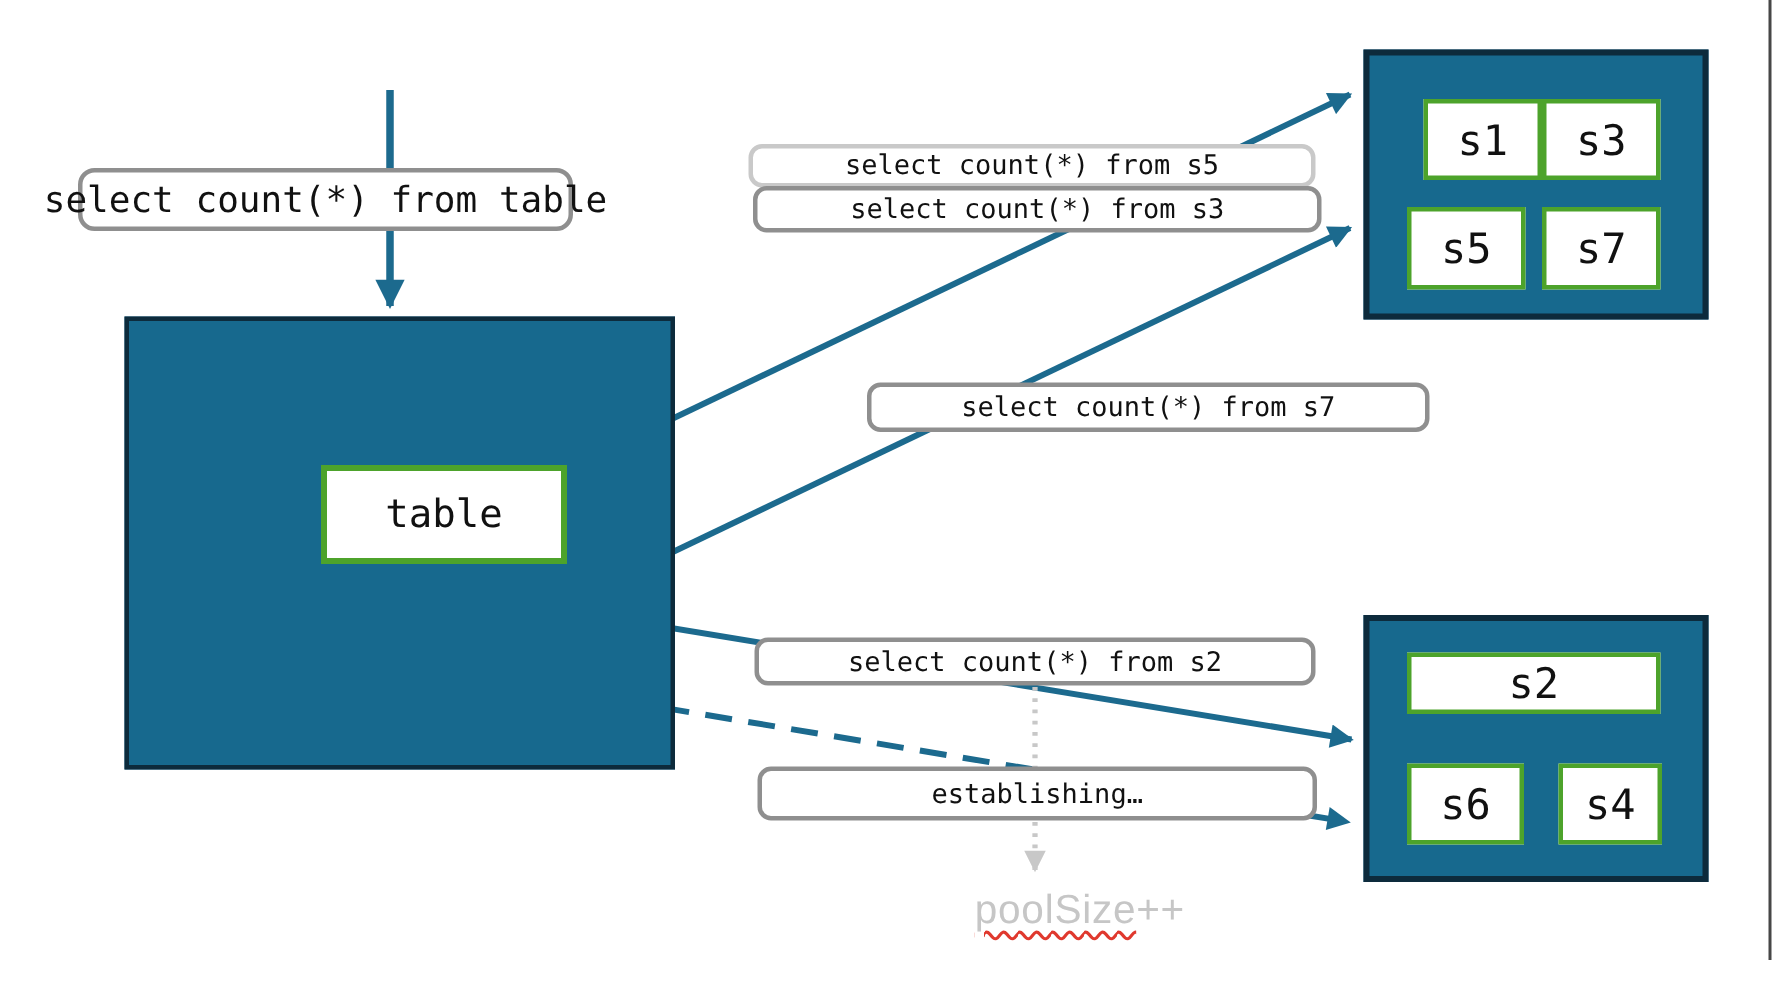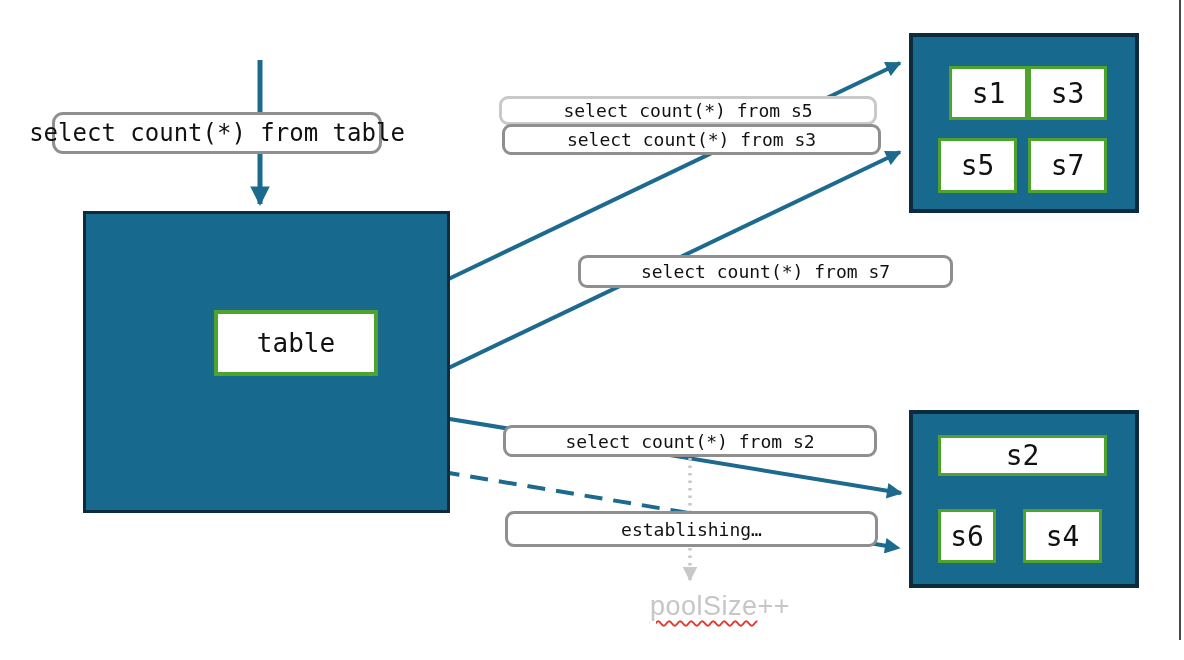--- a/index.html
+++ b/index.html
@@ -119,24 +119,24 @@
     </div>
     <div class="shard" style="left:115px; top:101px; width:79px; height:55px;">
       <span>s7</span>
     </div>
   </div>
 
   <div class="node" style="left:909px; top:410px; width:230px; height:178px;">
     <div class="shard" style="left:25px; top:21px; width:169px; height:41px;">
       <span>s2</span>
     </div>
-    <div class="shard" style="left:25px; top:95px; width:58px; height:54px;">
+    <div class="shard" style="left:25px; top:95px; width:78px; height:54px;">
       <span>s6</span>
     </div>
-    <div class="shard" style="left:110px; top:95px; width:79px; height:54px;">
+    <div class="shard" style="left:126px; top:95px; width:69px; height:54px;">
       <span>s4</span>
     </div>
   </div>
 
   <div class="qlabel big" style="left:52px; top:112px; width:330px; height:42px;">
     <span>select count(*) from table</span>
   </div>
 
   <div class="qlabel light" style="left:499px; top:96px; width:378px; height:29px;">
     <span>select count(*) from s5</span>

